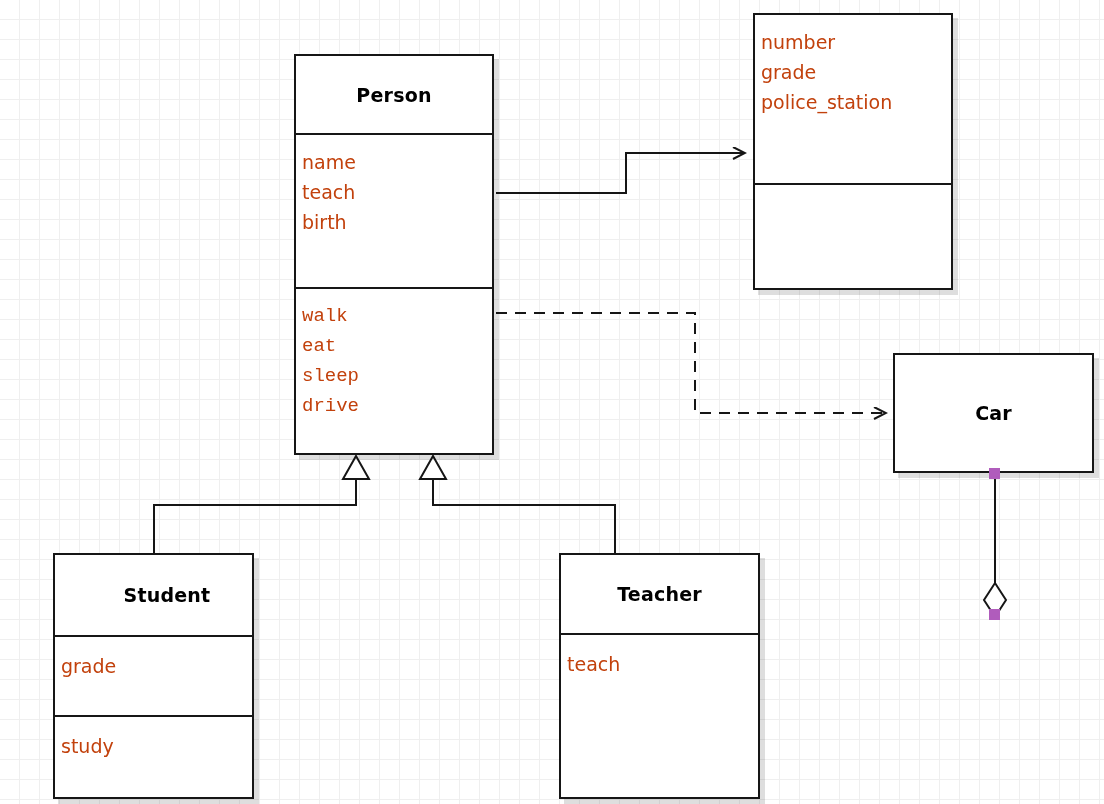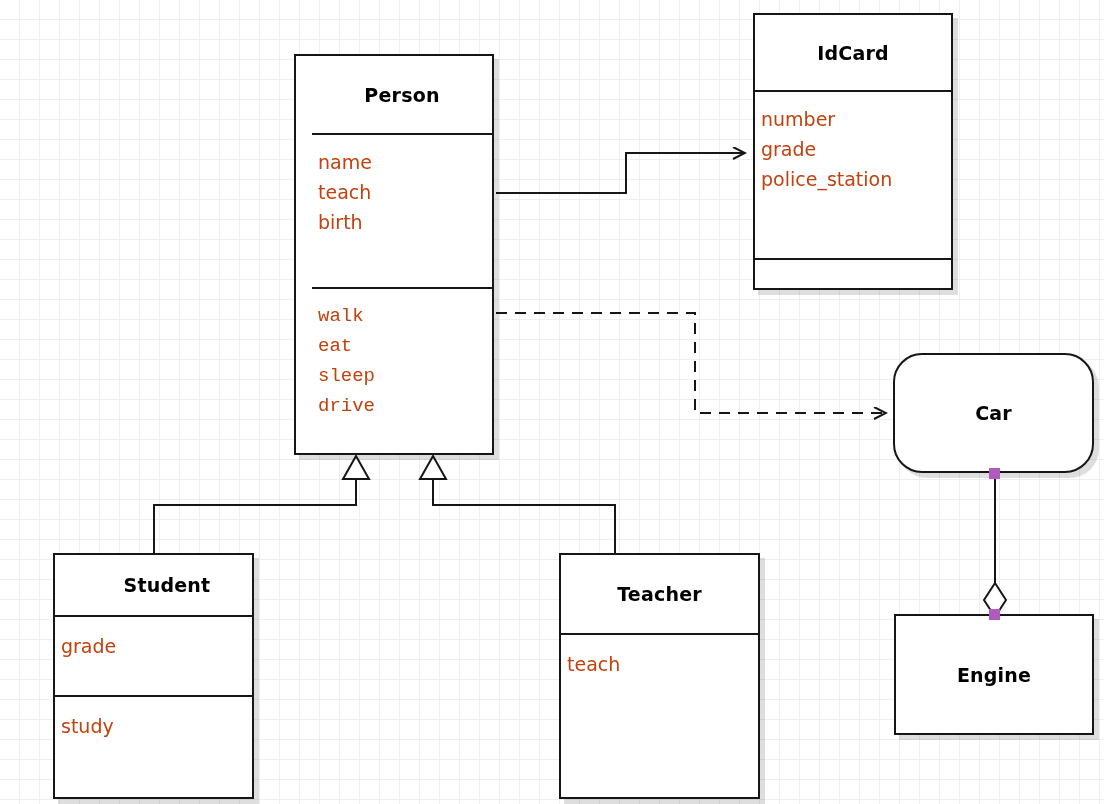--- a/index.html
+++ b/index.html
@@ -101,66 +101,62 @@
       <path d="M 615 553 L 615 505 L 433 505 L 433 478" fill="none" stroke="#161616" stroke-width="2"></path>
       <polygon points="433,456 420,479 446,479" fill="#ffffff" stroke="#161616" stroke-width="2"></polygon>
     </g>
 
     <g>
       <path d="M 995 473 L 995 585" fill="none" stroke="#161616" stroke-width="2"></path>
       <polygon points="995,583 1006,600 995,617 984,600" fill="#ffffff" stroke="#161616" stroke-width="2"></polygon>
     </g>
   </svg>
 
-  <div class="uml-class" style="left:294px; top:54px; width:200px; height:401px;padding-left:16px;">
+  <div class="uml-class" style="left:294px; top:54px; width:200px; height:401px;">
     <div class="compartment class-name" style="height:77px;">Person</div>
     <div class="compartment member-list" style="height:154px;">
       <div class="member">name</div>
       <div class="member">teach</div>
       <div class="member">birth</div>
     </div>
     <div class="compartment member-list" style="height:166px;font-family:Liberation Mono, monospace;">
       <div class="member">walk</div>
       <div class="member">eat</div>
       <div class="member">sleep</div>
       <div class="member">drive</div>
     </div>
   </div>
 
   <div class="uml-class" style="left:753px; top:13px; width:200px; height:277px;">
-    <div class="compartment class-name" style="height:75px;">IdCard</div>
     <div class="compartment member-list" style="height:168px;">
       <div class="member">number</div>
       <div class="member">grade</div>
       <div class="member">police_station</div>
     </div>
     <div class="compartment" style="height:30px;"></div>
   </div>
 
   <div class="uml-class" style="left:53px; top:553px; width:201px; height:246px;">
-    <div class="compartment class-name" style="height:60px;padding-left:27px;">Student</div>
+    <div class="compartment class-name" style="height:80px;padding-left:27px;">Student</div>
     <div class="compartment member-single" style="height:80px;">
       <div class="member">grade</div>
     </div>
     <div class="compartment member-single" style="height:86px;">
       <div class="member">study</div>
     </div>
   </div>
 
   <div class="uml-class" style="left:514px; top:553px; width:201px; height:246px;margin-left:45px;">
     <div class="compartment class-name" style="height:78px;">Teacher</div>
     <div class="compartment member-single" style="height:86px;">
       <div class="member">teach</div>
     </div>
   </div>
 
-  <div class="uml-class" style="left:893px; top:353px; width:201px; height:120px;border-radius:29px;">
+  <div class="uml-class" style="left:893px; top:353px; width:201px; height:120px;">
     <div class="compartment class-name" style="height:100%;">Car</div>
   </div>
 
-  <div class="uml-class" style="left:894px; top:614px; width:200px; height:121px;">
-    <div class="compartment class-name" style="height:100%;">Engine</div>
-  </div>
 
   <div class="handle" style="left:989px; top:468px;"></div>
   <div class="handle" style="left:989px; top:609px;"></div>
 
 </div>
 
 </body></html>

